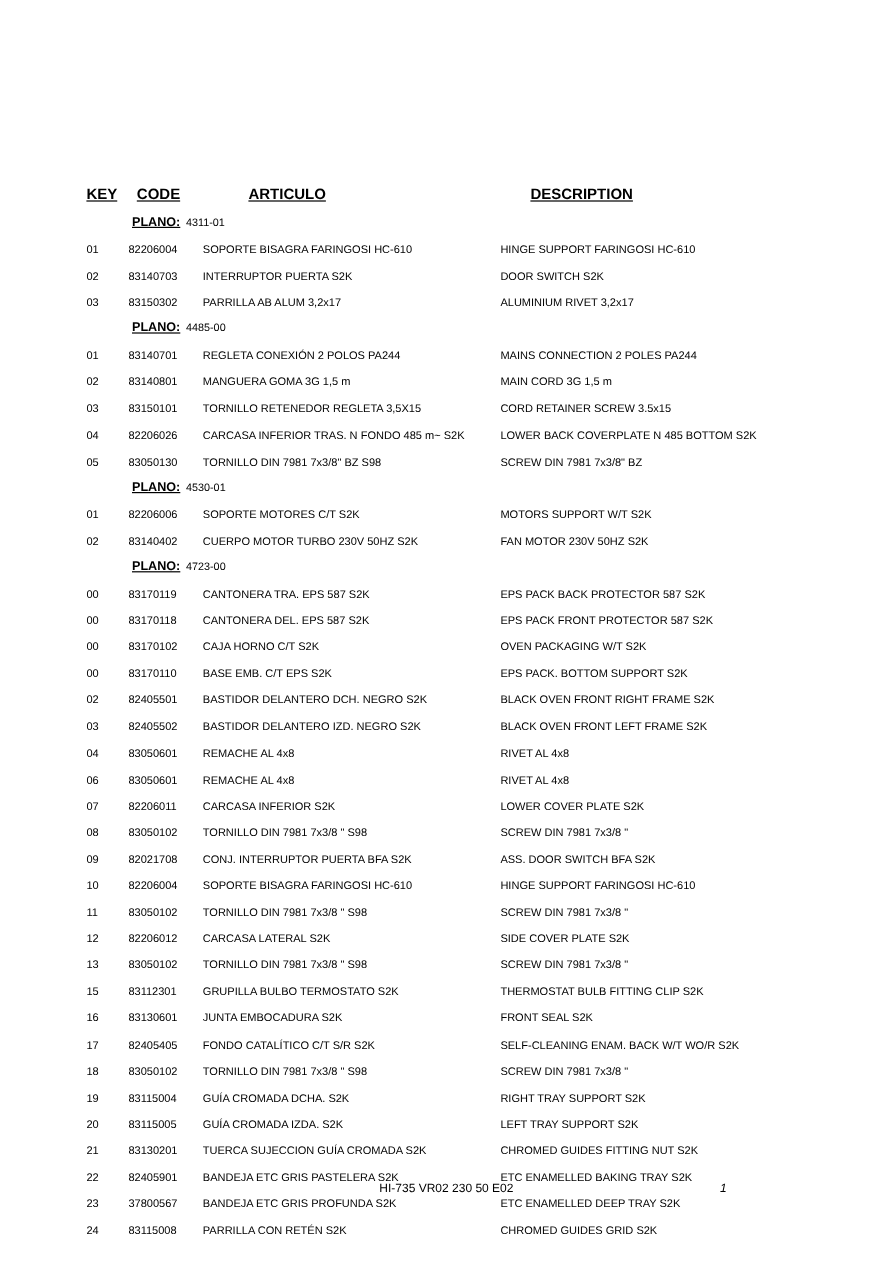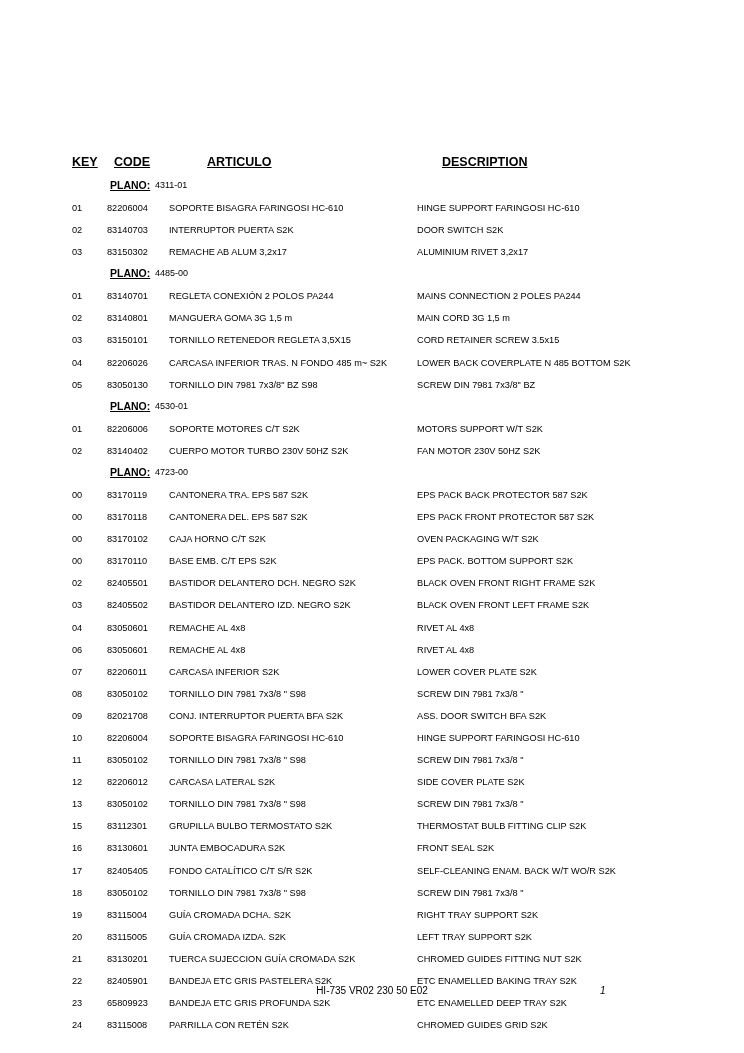--- a/index.html
+++ b/index.html
@@ -190,21 +190,21 @@
       </div>
       <div class="part-row">
         <span class="p-key">02</span>
         <span class="p-code">83140703</span>
         <span class="p-articulo">INTERRUPTOR PUERTA S2K</span>
         <span class="p-description">DOOR SWITCH S2K</span>
       </div>
       <div class="part-row">
         <span class="p-key">03</span>
         <span class="p-code">83150302</span>
-        <span class="p-articulo">REMACHE AB ALUM 3,2x17</span>
+        <span class="p-articulo">PARRILLA AB ALUM 3,2x17</span>
         <span class="p-description">ALUMINIUM RIVET 3,2x17</span>
       </div>
       <div class="plano-row">
         <span class="plano-label">PLANO:</span>
         <span class="plano-value">4485-00</span>
       </div>
       <div class="part-row">
         <span class="p-key">01</span>
         <span class="p-code">83140701</span>
         <span class="p-articulo">REGLETA CONEXIÓN 2 POLOS PA244</span>
@@ -387,21 +387,21 @@
         <span class="p-description">CHROMED GUIDES FITTING NUT S2K</span>
       </div>
       <div class="part-row">
         <span class="p-key">22</span>
         <span class="p-code">82405901</span>
         <span class="p-articulo">BANDEJA ETC GRIS PASTELERA S2K</span>
         <span class="p-description">ETC ENAMELLED BAKING TRAY S2K</span>
       </div>
       <div class="part-row">
         <span class="p-key">23</span>
-        <span class="p-code">65809923</span>
+        <span class="p-code">37800567</span>
         <span class="p-articulo">BANDEJA ETC GRIS PROFUNDA S2K</span>
         <span class="p-description">ETC ENAMELLED DEEP TRAY S2K</span>
       </div>
       <div class="part-row">
         <span class="p-key">24</span>
         <span class="p-code">83115008</span>
         <span class="p-articulo">PARRILLA CON RETÉN S2K</span>
         <span class="p-description">CHROMED GUIDES GRID S2K</span>
       </div>
     </div>

